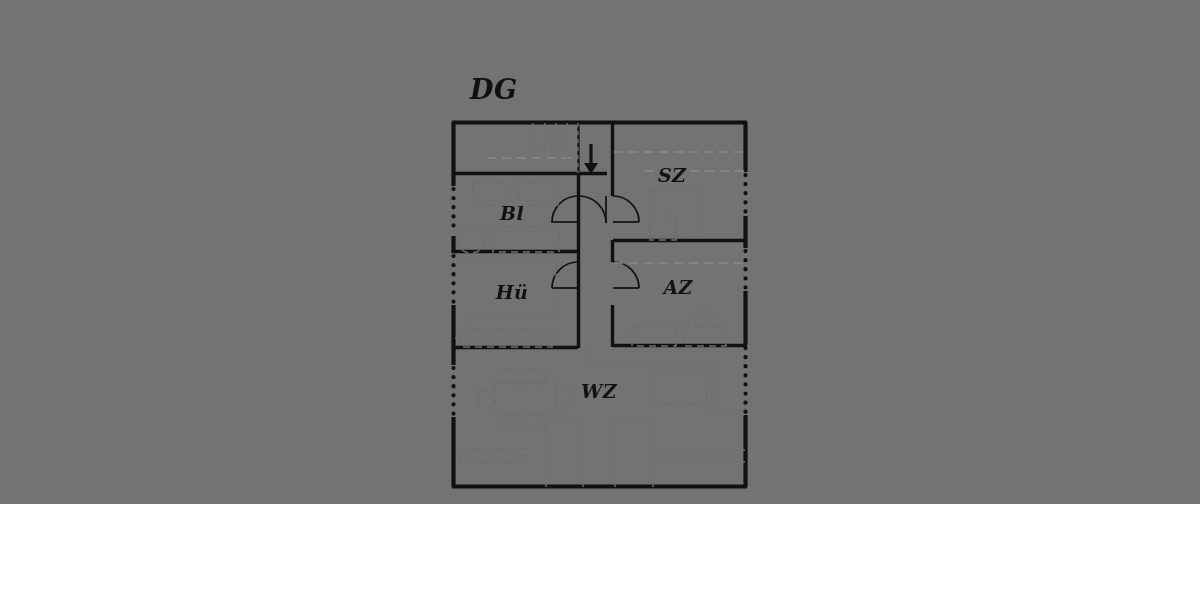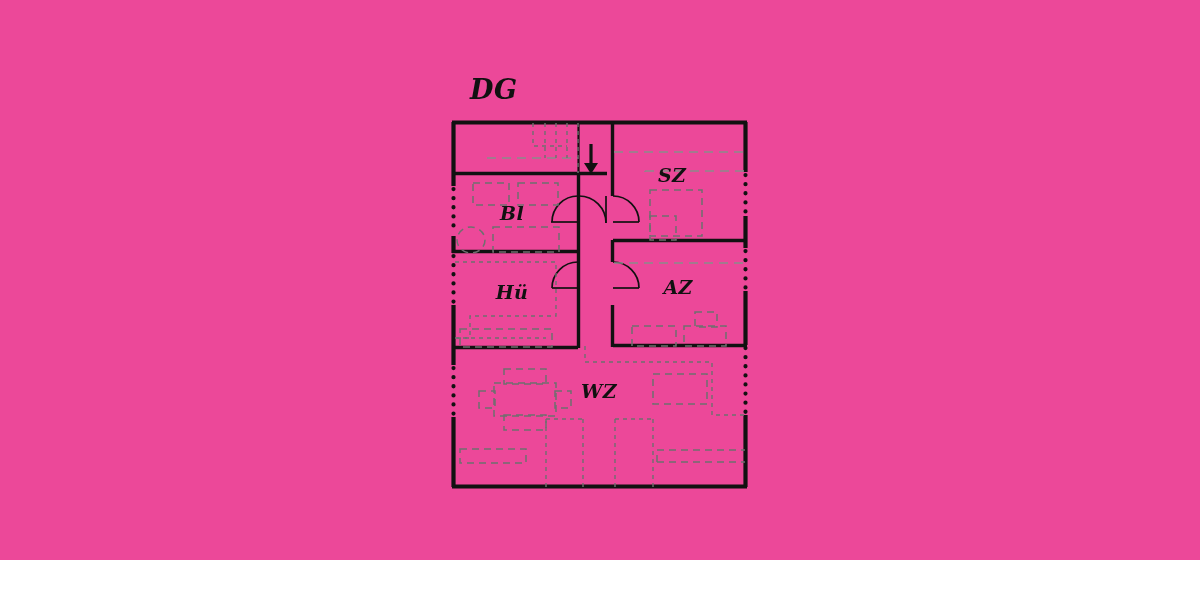--- a/index.html
+++ b/index.html
@@ -9,22 +9,22 @@
   }
   body {
     width: 1200px;
     height: 600px;
     overflow: hidden;
     font-family: "DejaVu Serif", serif;
   }
   #floorplan-page {
     position: relative;
     width: 1200px;
-    height: 560px;
-    background: #ec4899;
+    height: 504px;
+    background: #737373;
   }
   #plan-svg {
     position: absolute;
     left: 0;
     top: 0;
     width: 1200px;
     height: 600px;
     display: block;
   }
   .plan-title {

